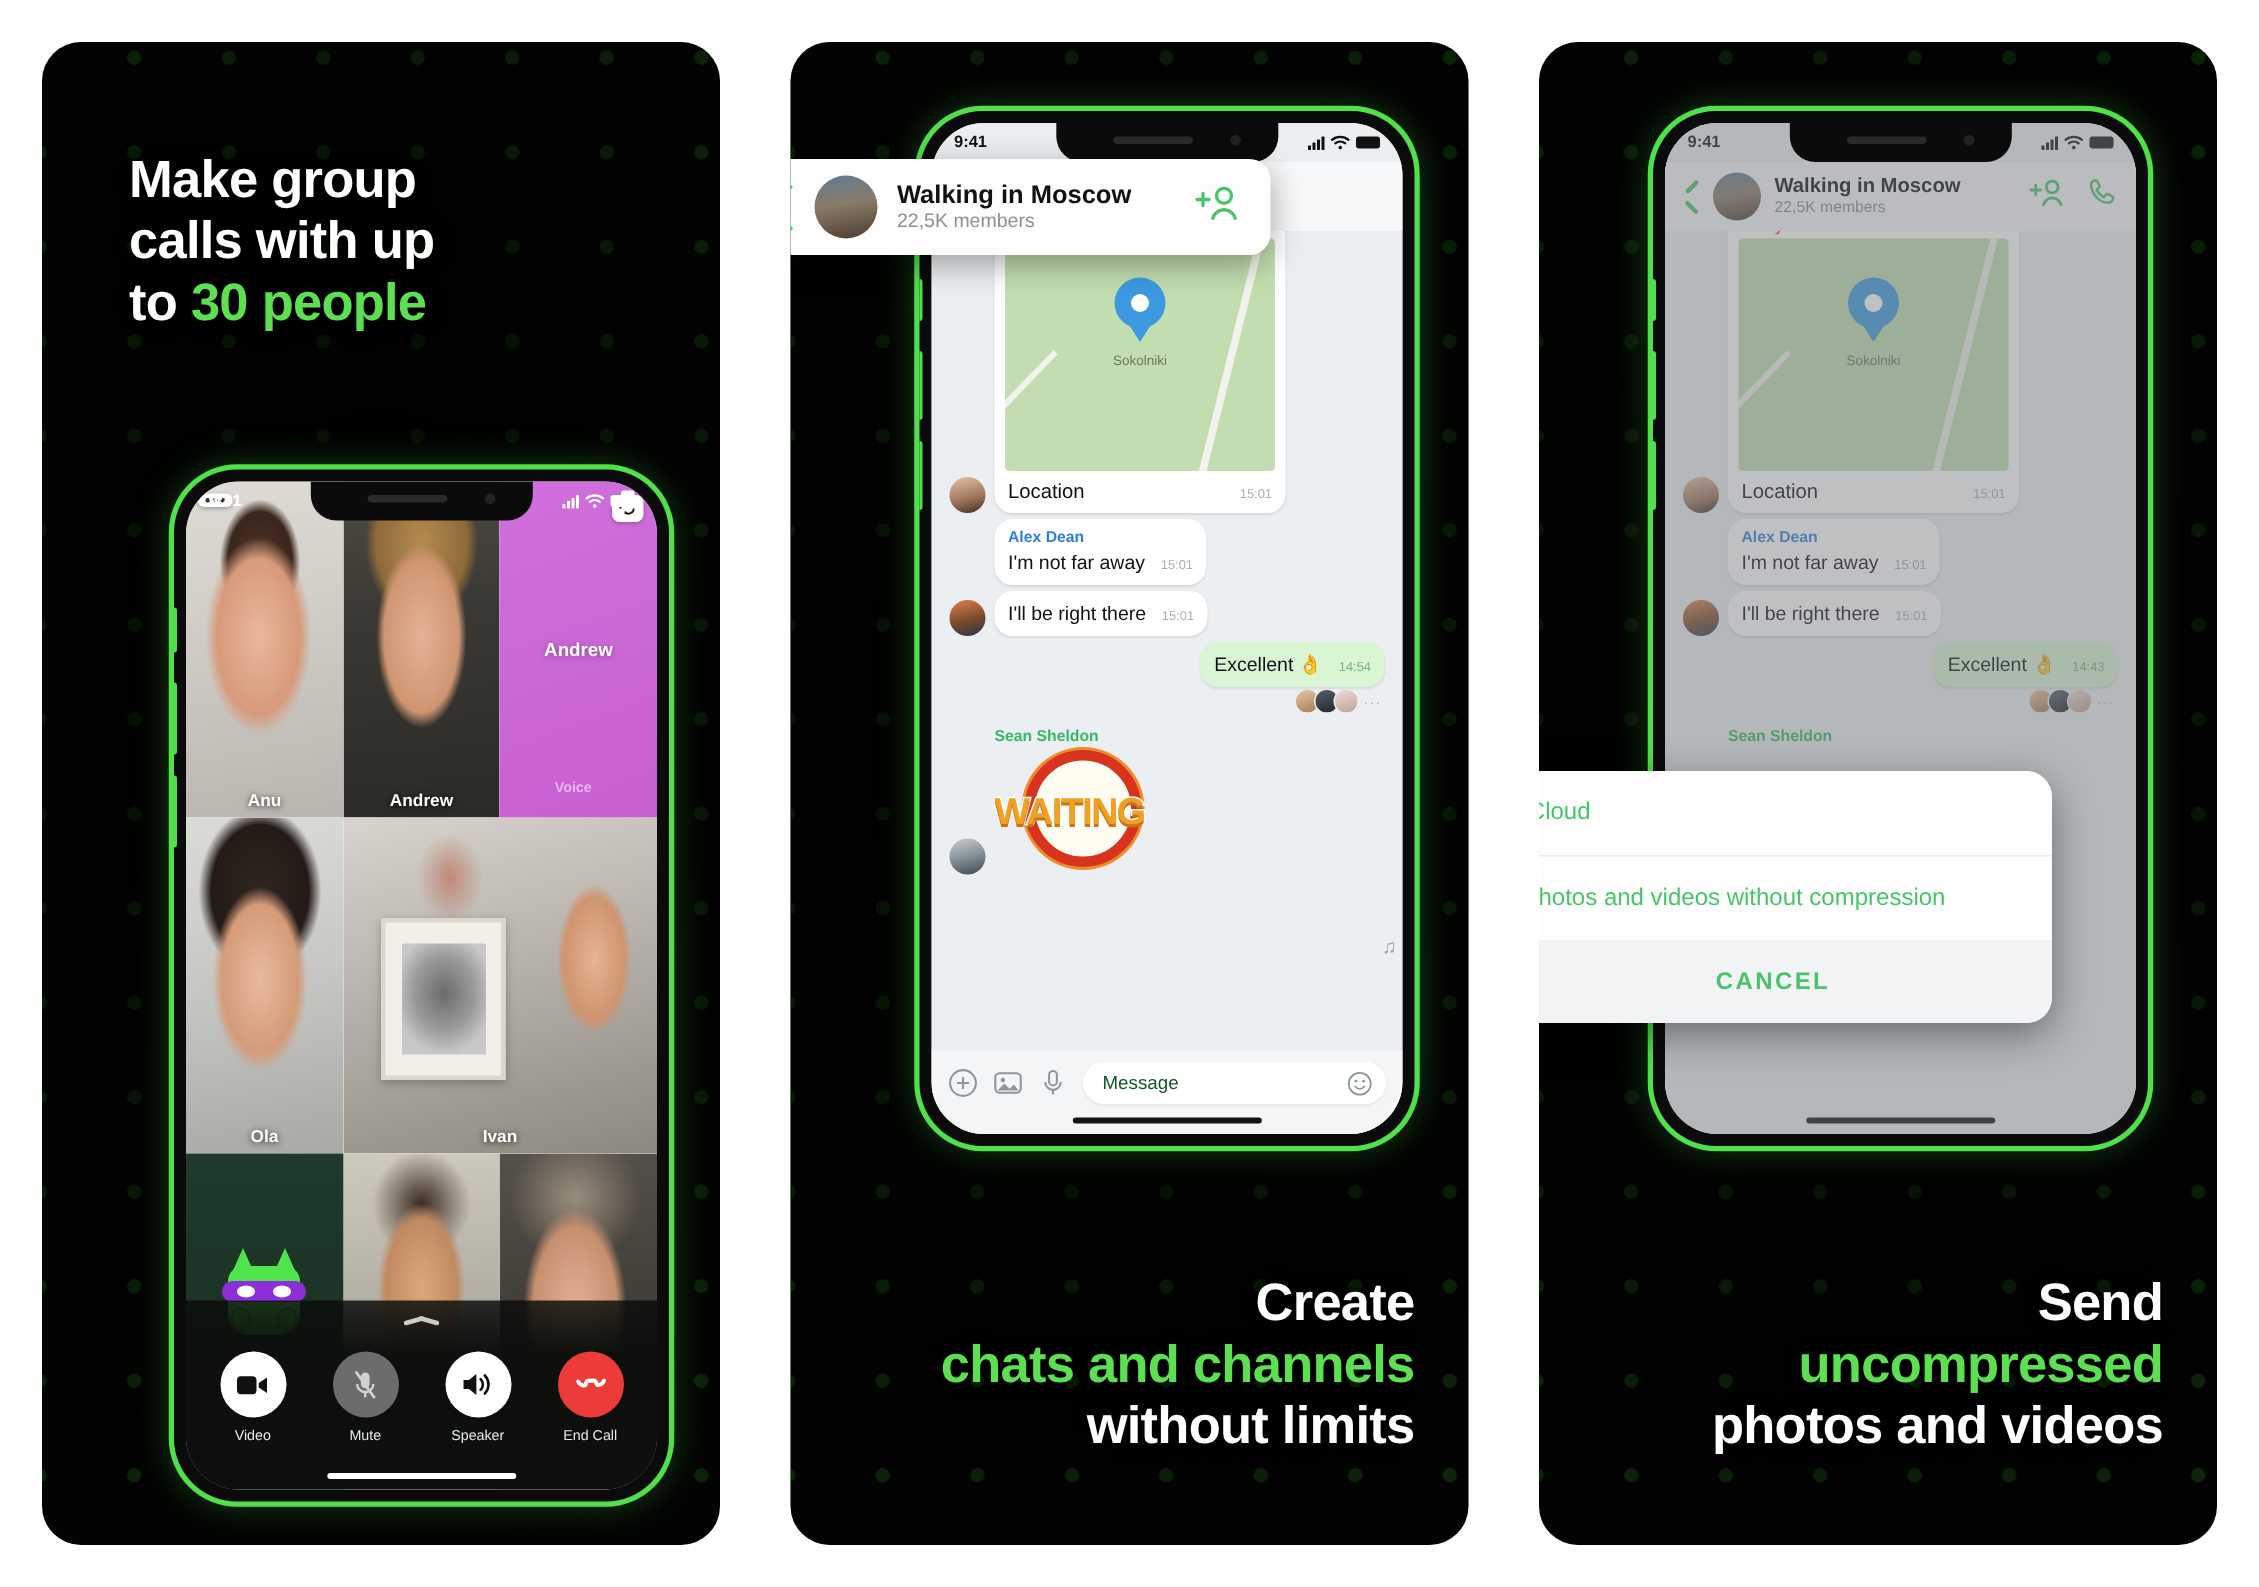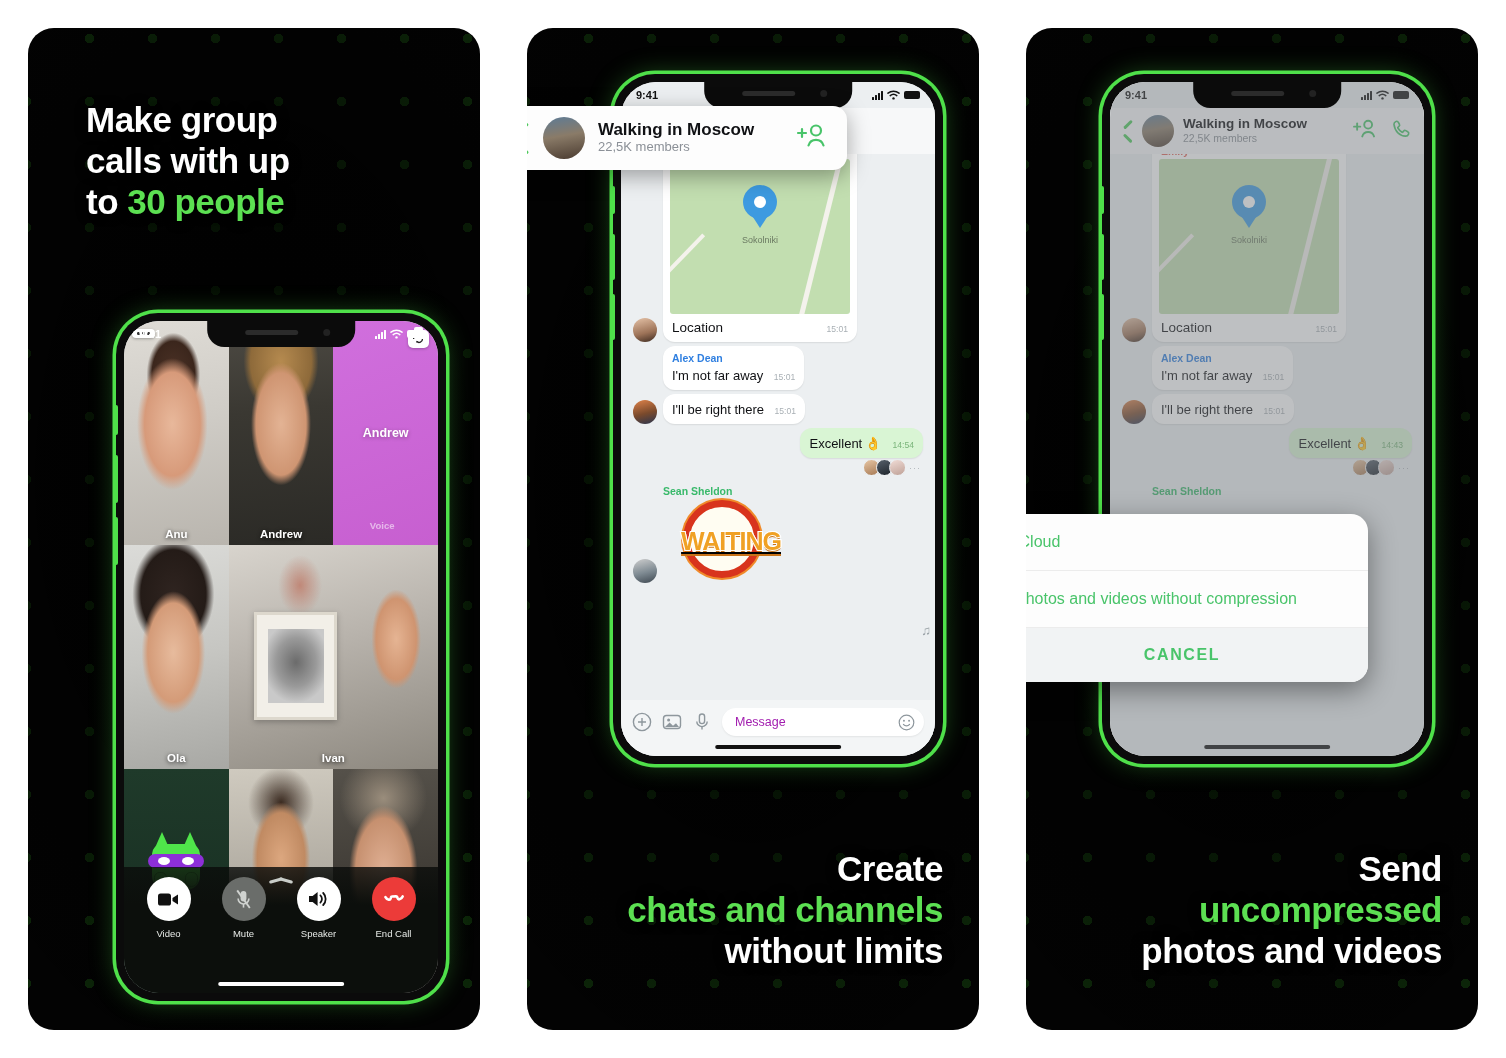--- a/index.html
+++ b/index.html
@@ -205,21 +205,21 @@
   .cat .eye.l { left: 12px; } .cat .eye.r { right: 12px; }
   .cat .paw { position: absolute; top: 40px; width: 13px; height: 15px; background: #4fe54a; border-radius: 6px 6px 7px 7px; border: 1.5px solid #2fa22c; }
   .cat .paw.l { left: 8px; } .cat .paw.r { right: 8px; }
 
   
   .controls {
     position: absolute; left: 0; right: 0; bottom: 0; height: 126px;
     background: linear-gradient(180deg, rgba(10,12,10,.82) 0%, #0c0f0c 30%, #0c0f0c 100%);
     z-index: 20;
     display: flex; align-items: flex-start; justify-content: center; gap: 17px;
-    padding-top: 10px;
+    padding-top: 34px;
   }
   .chev-up {
     position: absolute; top: 9px; left: 50%; transform: translateX(-50%);
     width: 24px; height: 9px;
   }
   .chev-up::before, .chev-up::after {
     content: ""; position: absolute; top: 3px; width: 14px; height: 3px; background: #c9cdc9; border-radius: 2px;
   }
   .chev-up::before { left: 0; transform: rotate(-16deg); }
   .chev-up::after  { right: 0; transform: rotate(16deg); }
@@ -330,21 +330,21 @@
     display: flex; align-items: baseline; justify-content: space-between;
     padding: 6px 9px 7px;
   }
   .bub.media .cap .txt { font-size: 13.5px; }
 
   .sticker-row { display: flex; align-items: flex-end; gap: 6px; margin-bottom: 6px; }
   .sticker-wrap { position: relative; }
   .sticker-name { font-size: 10.5px; font-weight: 700; color: #38b96a; margin-left: 30px; margin-bottom: 2px; }
   .sticker {
     width: 118px; height: 84px; position: relative;
-    display: flex; align-items: center; justify-content: flex-end; text-decoration: underline;
+    display: flex; align-items: center; justify-content: flex-start;
   }
   .sticker .ring {
     position: absolute; left: 50%; top: 48%; transform: translate(-50%,-50%);
     width: 78px; height: 78px; border-radius: 50%;
     background: #fffdf2; border: 7px solid #d8341d;
     box-shadow: 0 0 0 2px #f08a2a;
   }
   .sticker .word {
     position: relative; z-index: 3;
     font-size: 25px; font-weight: 900; letter-spacing: -1px;
@@ -368,21 +368,21 @@
     background: #f3f5f6; z-index: 18;
     display: flex; align-items: center; gap: 10px; padding: 0 11px 12px;
   }
   .ib-icon { width: 20px; height: 20px; flex: 0 0 auto; color: #8e979d; }
   .ib-field {
     flex: 1 1 auto; height: 28px; background: #ffffff; border-radius: 15px;
     display: flex; align-items: center; justify-content: space-between;
     padding: 0 9px 0 13px;
     box-shadow: 0 1px 2px rgba(0,0,0,.07);
   }
-  .ib-placeholder { font-size: 12.5px; color: #a21caf; }
+  .ib-placeholder { font-size: 12.5px; color: #14532d; }
 
   
   .dimmer { position: absolute; inset: 0; background: rgba(120,124,128,.48); z-index: 30; }
   .sheet {
     position: absolute; z-index: 60;
     left: -30px; top: 486px; width: 372px;
     background: #fdfdfd; border-radius: 17px;
     box-shadow: 0 8px 28px rgba(0,0,0,.42);
     overflow: hidden;
   }

